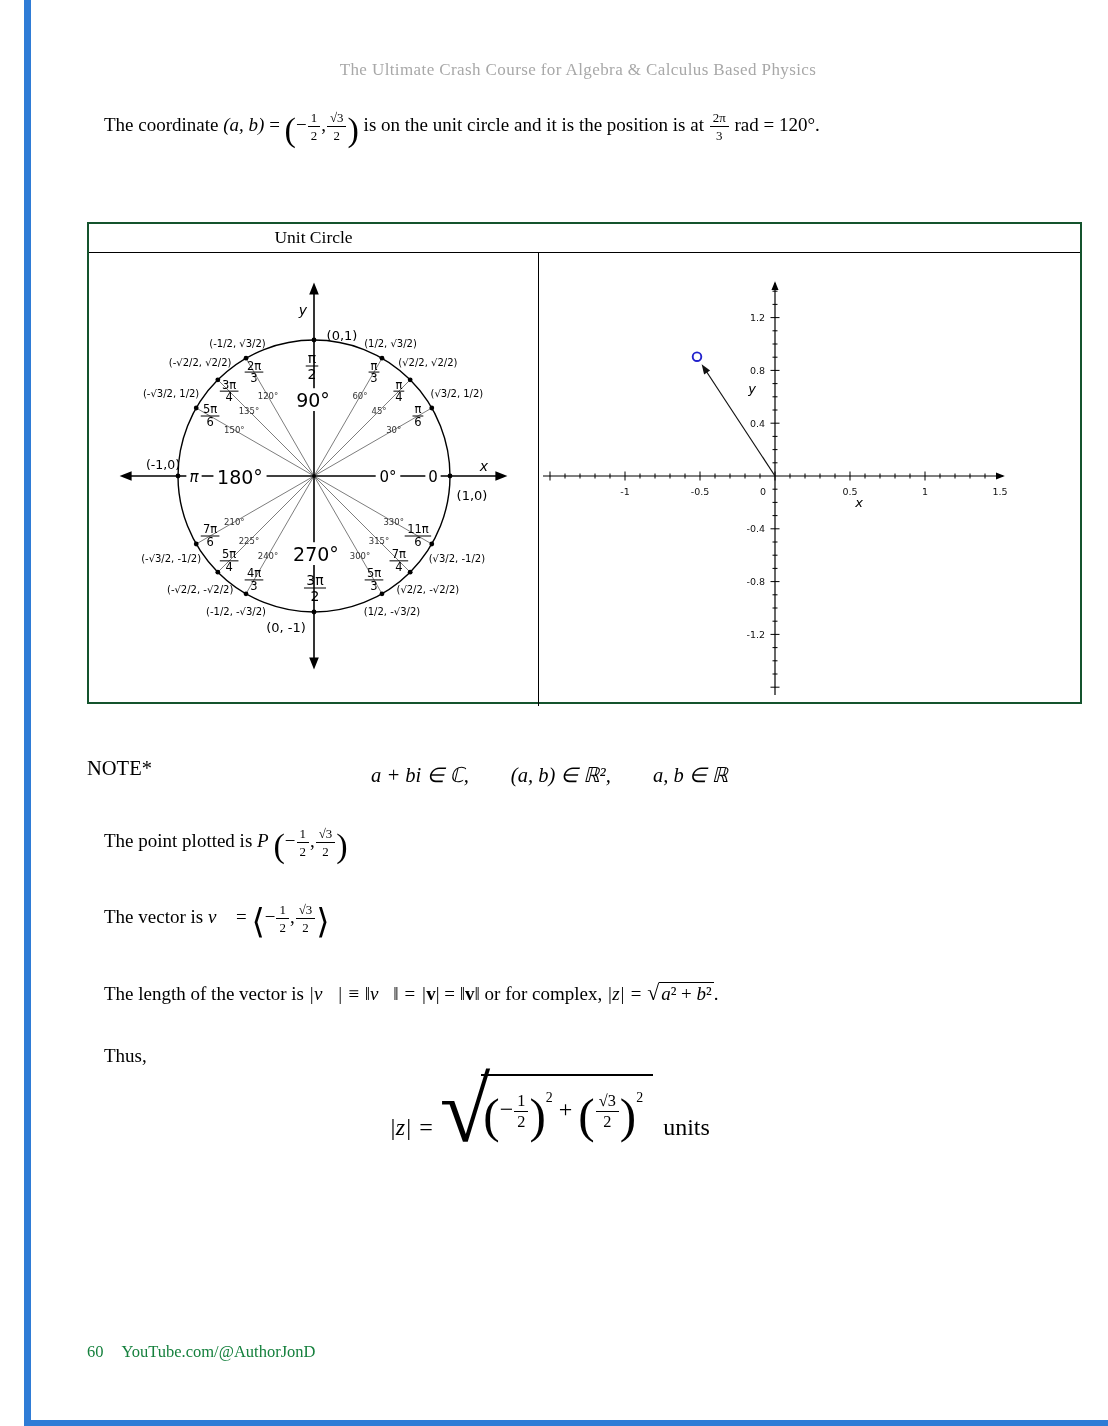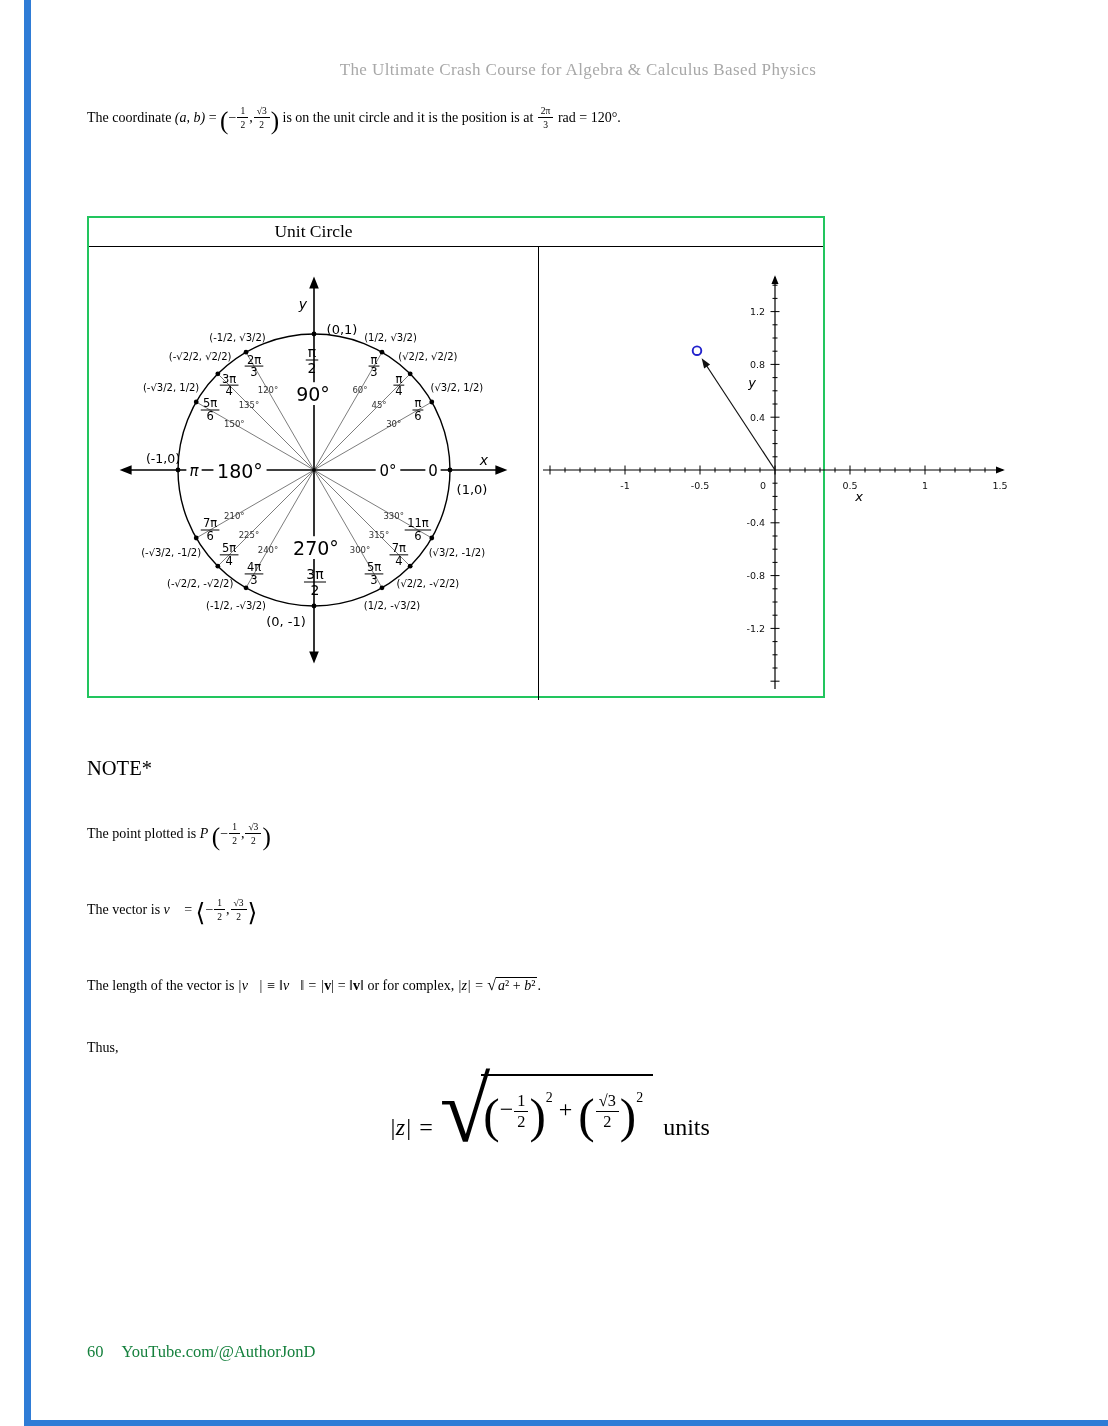--- a/index.html
+++ b/index.html
@@ -2,28 +2,28 @@
 <html><head>
 <meta charset="utf-8">
 <style>
   html,body{margin:0;padding:0;background:#fff;}
   .page{position:relative;width:1108px;height:1426px;background:#fff;overflow:hidden;
         font-family:"Liberation Serif",serif;color:#000;margin-left:24px;}
   .edge-left{position:absolute;left:0;top:0;width:7px;height:1426px;background:#2f7cd6;}
   .edge-bottom{position:absolute;left:0;bottom:0;width:1108px;height:6px;background:#2f7cd6;}
   .doc-header{position:absolute;top:60px;left:0;width:1108px;text-align:center;
               color:#a8a8a8;font-size:17px;letter-spacing:.4px;}
-  .para{position:absolute;left:63px;width:930px;font-size:14px;}
+  .para{position:absolute;left:80px;width:930px;font-size:19px;}
   .mi{font-style:italic;}
   .frac{display:inline-block;vertical-align:-0.65em;text-align:center;line-height:1.05;
         font-size:0.68em;margin:0 1px;}
   .frac .fn{display:block;border-bottom:1.3px solid #000;padding:0 3px 1.5px;}
   .frac .fd{display:block;padding-top:1.5px;}
   .bigp{font-size:1.8em;vertical-align:-0.3em;line-height:0;font-weight:400;}
-  .tbl{position:absolute;left:63px;top:216px;width:738px;border:2px solid #22c55e;
+  .tbl{position:absolute;left:63px;top:222px;width:995px;border:2px solid #14532d;
        box-sizing:border-box;}
   .thead{display:grid;grid-template-columns:449px 1fr;border-bottom:1.5px solid #000;}
   .tbody{display:grid;grid-template-columns:449px 1fr;height:449px;}
   .hcell{font-size:17.5px;text-align:center;padding:3px 0 4px;}
   .hcell.rt,.bcell.rt{border-left:1.5px solid #000;}
   .bcell{position:relative;}
   .note-title{position:absolute;left:63px;top:736px;font-size:20.5px;}
   .note-math{position:absolute;left:63px;top:763px;width:925px;text-align:center;
              font-size:20.5px;}
   .note-math .gap{margin-right:42px;}
@@ -273,20 +273,21 @@
             <line x1="236" y1="223" x2="167.58281897757715" y2="118.72126937286397" stroke="#111" stroke-width="1.2"></line>
             <polygon points="162.6457047443943,111.196317343216 171.14136803756776,117.58252946066284 165.1214064138494,121.53222084720912" fill="#111"></polygon>
             <circle cx="158" cy="103.688" r="4.3" fill="none" stroke="#2222cc" stroke-width="1.9"></circle>
           </svg>
       </div>
     </div>
   </div>
 
   <p class="note-title">NOTE*</p>
 
+  <div class="note-math mi"><span class="gap">a + bi ∈ ℂ,</span><span class="gap">(a, b) ∈ ℝ²,</span><span>a, b ∈ ℝ</span></div>
 
   <p class="para" style="top:808px;font-family:Liberation Serif, serif;"><span>The point plotted is </span><span class="mi">P</span> <span class="bigp">(</span><span>−</span><span class="frac"><span class="fn">1</span><span class="fd">2</span></span><span>,</span><span class="frac"><span class="fn">√3</span><span class="fd">2</span></span><span class="bigp">)</span></p>
 
   <p class="para" style="top:884px;"><span>The vector is </span><span class="mi">v⃗</span><span> = </span><span class="bigp">⟨</span><span>−</span><span class="frac"><span class="fn">1</span><span class="fd">2</span></span><span>,</span><span class="frac"><span class="fn">√3</span><span class="fd">2</span></span><span class="bigp">⟩</span></p>
 
   <p class="para" style="top:1026px;">Thus,</p>
 
   <p class="para" style="top:962px;"><span>The length of the vector is </span><span class="mi">|v⃗| ≡ ‖v⃗‖ = |</span><b>v</b><span>| = ‖</span><b>v</b><span>‖</span><span> or for complex, </span><span class="mi">|z| = </span><span class="rsq">√</span><span class="ol"><i>a</i><span>²</span><span> + </span><i>b</i><span>²</span></span><span>.</span></p>
 
   <div class="formula">

